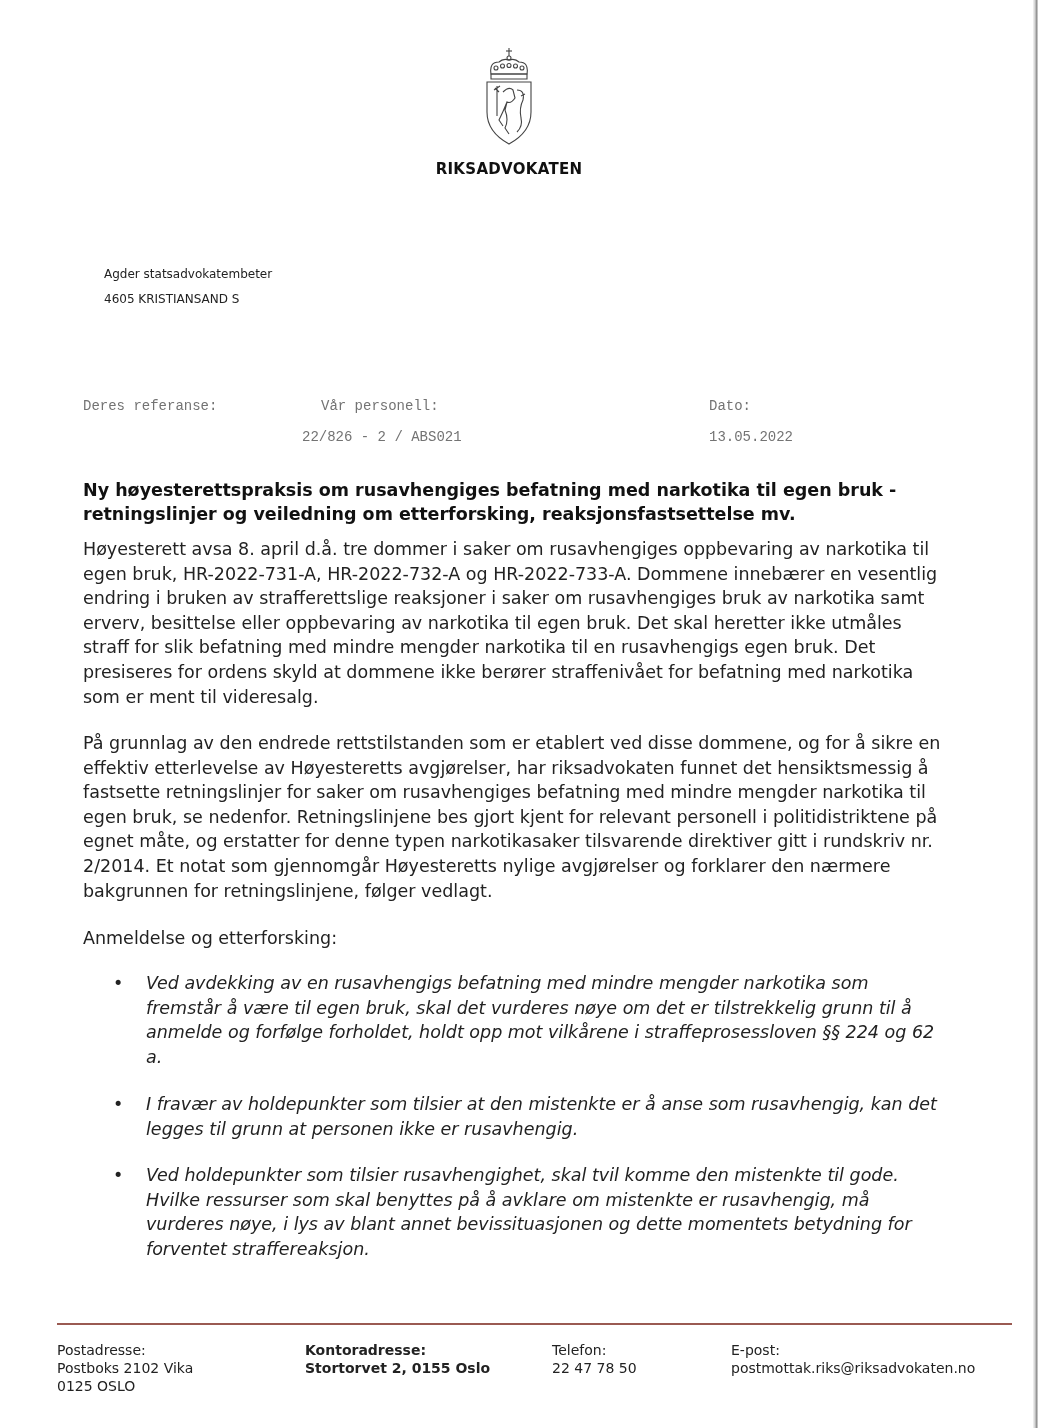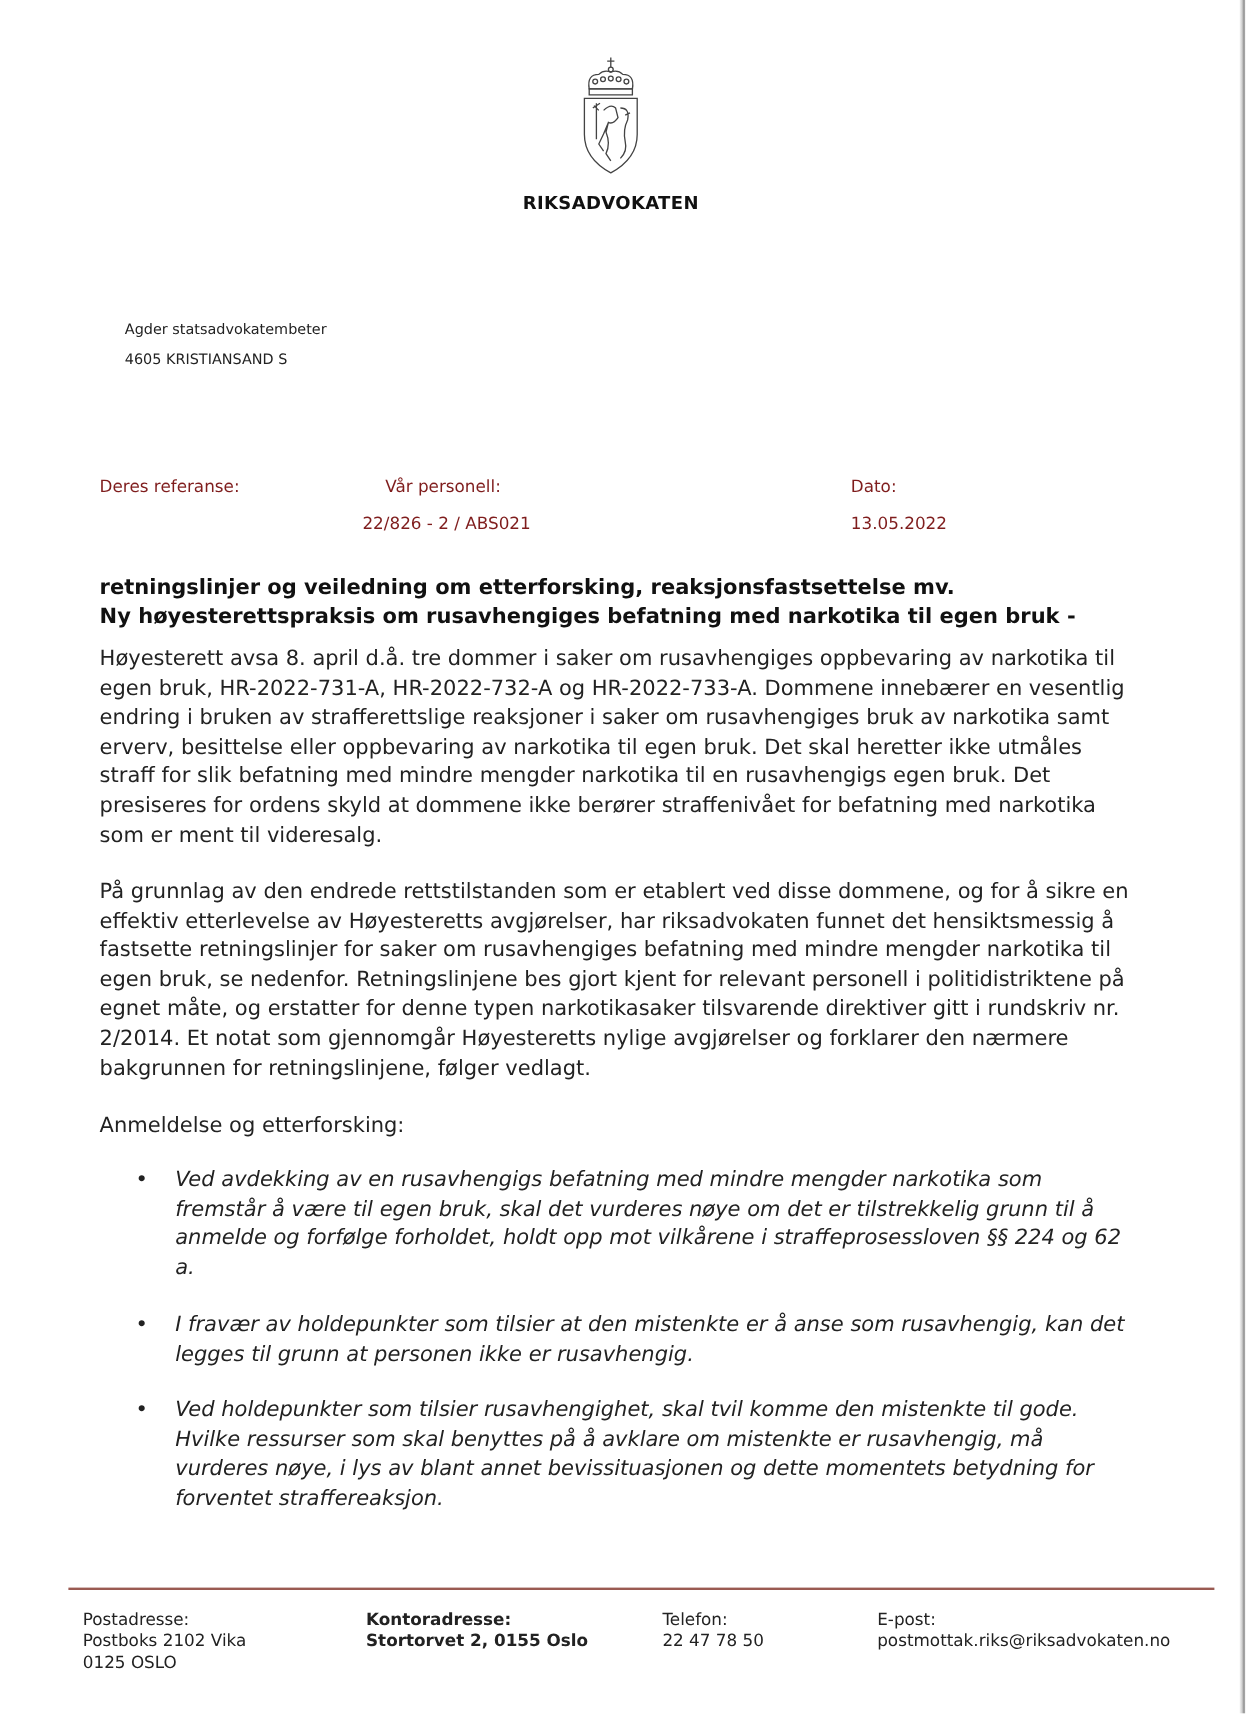--- a/index.html
+++ b/index.html
@@ -12,21 +12,21 @@
     position: absolute; top: 0; right: 0; width: 5px; height: 1428px;
     background: linear-gradient(to right, #f4f4f4, #d0d0d0 40%, #8a8a8a 75%, #e8e8e8);
   }
   .crest { position: absolute; left: 481px; top: 46px; width: 56px; height: 100px; }
   .org-name {
     position: absolute; left: 0; width: 1018px; top: 160px; text-align: center;
     font-weight: bold; font-size: 15px; letter-spacing: 0.3px; color: #111;
   }
   .recipient { position: absolute; left: 92px; top: 262px; font-size: 12px; line-height: 25px; color: #222; margin-left: 12px; }
   .recipient div { white-space: nowrap; }
-  .ref { position: absolute; font-size: 14px; color: #7f1d1d; white-space: nowrap; }
+  .ref { position: absolute; font-size: 14px; color: #737373; white-space: nowrap; font-family: Liberation Mono, monospace; }
   .subject {
     position: absolute; left: 83px; top: 478px; width: 870px;
     font-weight: bold; font-size: 17.5px; line-height: 24px; color: #111;
   }
   .body-text { position: absolute; left: 83px; width: 870px; font-size: 17.5px; line-height: 24.6px; color: #222; }
   .body-text p { margin: 0; }
   .link { color: #222; }
   .bullet-item { position: absolute; left: 83px; width: 870px; font-size: 17.5px; line-height: 24.6px; color: #222; }
   .bullet-dot { position: absolute; left: 30px; top: 0; }
   .bullet-text { position: absolute; left: 63px; width: 800px; font-style: italic; }
@@ -64,22 +64,22 @@
   <div>4605 KRISTIANSAND S</div>
 </div>
 
 <div class="ref" style="left:83px; top:398px;">Deres referanse:</div>
 <div class="ref" style="left:321px; top:398px;">Vår personell:</div>
 <div class="ref" style="left:709px; top:398px;">Dato:</div>
 <div class="ref" style="left:302px; top:429px;">22/826 - 2 / ABS021</div>
 <div class="ref" style="left:709px; top:429px;">13.05.2022</div>
 
 <div class="subject">
+  <div>Ny høyesterettspraksis om rusavhengiges befatning med narkotika til egen bruk -</div>
   <div>retningslinjer og veiledning om etterforsking, reaksjonsfastsettelse mv.</div>
-  <div>Ny høyesterettspraksis om rusavhengiges befatning med narkotika til egen bruk -</div>
 </div>
 
 <div class="body-text" style="top:537px;">
   <p>Høyesterett avsa 8. april d.å. tre dommer i saker om rusavhengiges oppbevaring av narkotika til egen bruk, HR-2022-731-A, HR-2022-732-A og HR-2022-733-A. Dommene innebærer en vesentlig endring i bruken av strafferettslige reaksjoner i saker om rusavhengiges bruk av narkotika samt erverv, besittelse eller oppbevaring av narkotika til egen bruk. Det skal heretter ikke utmåles straff for slik befatning med mindre mengder narkotika til en rusavhengigs egen bruk. Det presiseres for ordens skyld at dommene ikke berører straffenivået for befatning med narkotika som er ment til videresalg.</p>
 </div>
 
 <div class="body-text" style="top:731px;">
   <p><span>På grunnlag av den endrede rettstilstanden som er etablert ved disse dommene, og for å sikre en effektiv etterlevelse av Høyesteretts avgjørelser, har riksadvokaten funnet det hensiktsmessig å fastsette retningslinjer for saker om rusavhengiges befatning med mindre mengder narkotika til egen bruk, se nedenfor. Retningslinjene bes gjort kjent for relevant personell i politidistriktene på egnet måte, og erstatter for denne typen narkotikasaker tilsvarende direktiver gitt i rundskriv nr. 2/2014. Et notat som gjennomgår Høyesteretts nylige avgjørelser og forklarer den nærmere bakgrunnen for retningslinjene, følger</span> <span class="link">vedlagt</span><span>.</span></p>
 </div>
 
@@ -95,21 +95,21 @@
   <span class="bullet-text">I fravær av holdepunkter som tilsier at den mistenkte er å anse som rusavhengig, kan det legges til grunn at personen ikke er rusavhengig.</span>
 </div>
 
 <div class="bullet-item" style="top:1163px;">
   <span class="bullet-dot">•</span>
   <span class="bullet-text">Ved holdepunkter som tilsier rusavhengighet, skal tvil komme den mistenkte til gode. Hvilke ressurser som skal benyttes på å avklare om mistenkte er rusavhengig, må vurderes nøye, i lys av blant annet bevissituasjonen og dette momentets betydning for forventet straffereaksjon.</span>
 </div>
 
 <div class="footer-rule" style="background: rgb(154, 90, 82);"></div>
 
-<div class="footer-col" style="left:57px;margin-left:12px;">
+<div class="footer-col" style="left:57px;">
   <div>Postadresse:</div>
   <div>Postboks 2102 Vika</div>
   <div>0125 OSLO</div>
 </div>
 <div class="footer-col" style="left:305px;font-weight:bold;">
   <div>Kontoradresse:</div>
   <div>Stortorvet 2, 0155 Oslo</div>
 </div>
 <div class="footer-col" style="left:552px;">
   <div>Telefon:</div>

